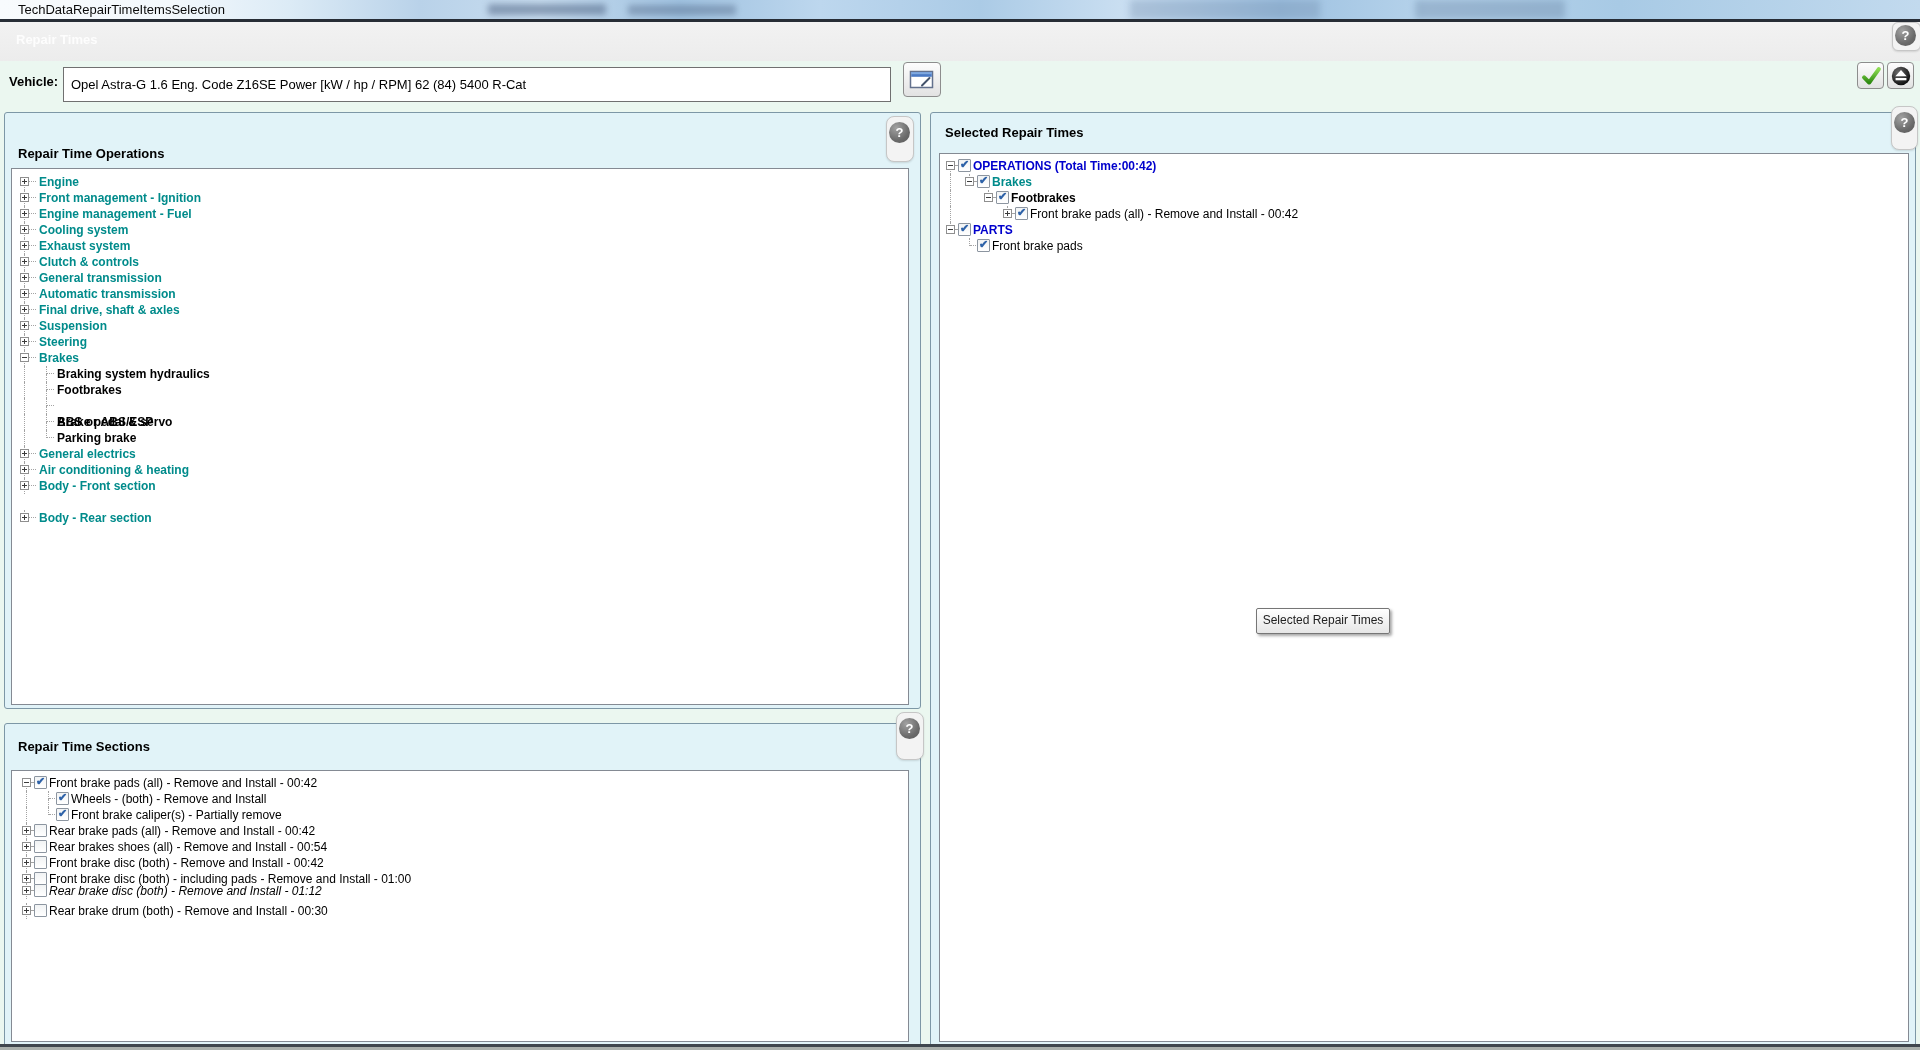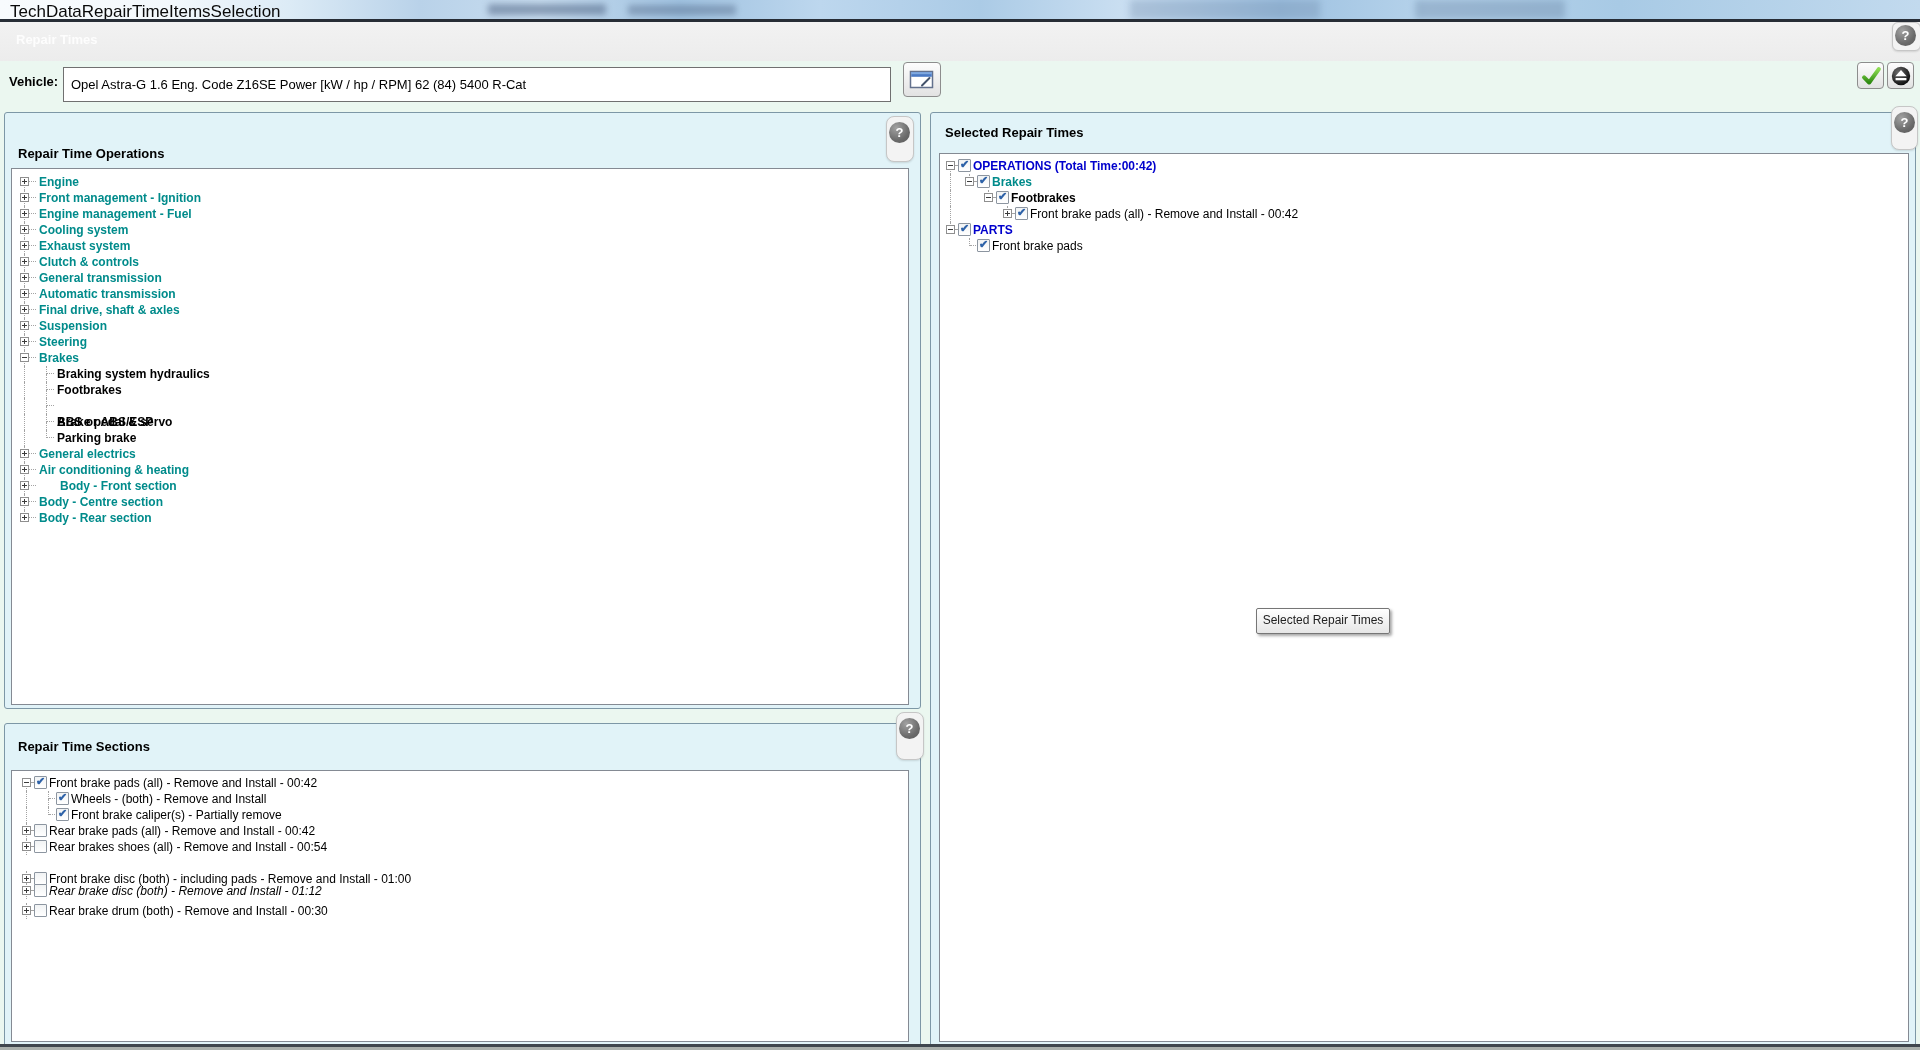--- a/index.html
+++ b/index.html
@@ -7,21 +7,21 @@
     width:1920px;height:1050px;position:relative;overflow:hidden;
     background:#ebf7f0;
     font-family:"Liberation Sans",sans-serif;
   }
   
   .titlebar{
     position:absolute;left:0;top:0;width:1920px;height:19px;
     background:linear-gradient(90deg,#f8fbfd 0px,#f3f8fc 170px,#dcebf6 290px,#b9d2e9 420px,#c7dcef 540px,#a0c2e0 680px,#bdd7ee 820px,#abcbe6 980px,#c9def1 1120px,#9fc2e1 1280px,#b6d3eb 1430px,#a8cae5 1620px,#c2daee 1920px);
     overflow:hidden;
   }
-  .title-text{position:absolute;left:10px;top:2px;font-size:17px;color:#0a0a0a;white-space:nowrap;}
+  .title-text{position:absolute;left:18px;top:2px;font-size:13px;color:#0a0a0a;white-space:nowrap;}
   .blob{position:absolute;filter:blur(3px);background:rgba(60,80,112,0.45);border-radius:2px;}
   .blob1{left:488px;top:4px;width:118px;height:11px;}
   .blob2{left:628px;top:5px;width:108px;height:10px;opacity:.8;}
   .blob3{left:1130px;top:0;width:190px;height:19px;background:rgba(90,115,150,0.25);}
   .blob4{left:1415px;top:0;width:150px;height:19px;background:rgba(80,105,140,0.28);}
   .topline{position:absolute;left:0;top:19px;width:1920px;height:3px;background:#272d36;}
   
   .menustrip{position:absolute;left:0;top:22px;width:1920px;height:39px;background:linear-gradient(180deg,#f2f2f2,#ececec);}
   .pageLabel{position:absolute;left:16px;top:10px;font-size:13px;font-weight:bold;color:#fdfdfd;}
   
@@ -268,28 +268,21 @@
         <div class="vg" style="left: 12px; top: 8px; height: 8px;"></div>
         <div class="hg" style="left: 17px; width: 7px;"></div>
         <span class="exp plus" style="left: 8px;"></span>
         <span class="lbl s-teal" style="left: 27px;">Air conditioning &amp; heating</span>
       </div>
       <div class="trow" style="top: 309px;">
         <div class="vg" style="left: 12px; top: 0px; height: 8px;"></div>
         <div class="vg" style="left: 12px; top: 8px; height: 8px;"></div>
         <div class="hg" style="left: 17px; width: 7px;"></div>
         <span class="exp plus" style="left: 8px;"></span>
-        <span class="lbl s-teal" style="left: 27px; margin-left: 21px;">Body - Front section</span>
-      </div>
-      <div class="trow" style="top: 325px;">
-        <div class="vg" style="left: 12px; top: 0px; height: 8px;"></div>
-        <div class="vg" style="left: 12px; top: 8px; height: 8px;"></div>
-        <div class="hg" style="left: 17px; width: 7px;"></div>
-        <span class="exp plus" style="left: 8px;"></span>
-        <span class="lbl s-teal" style="left: 27px;">Body - Centre section</span>
+        <span class="lbl s-teal" style="left: 27px;">Body - Front section</span>
       </div>
       <div class="trow" style="top: 341px;">
         <div class="vg" style="left: 12px; top: 0px; height: 8px;"></div>
         <div class="hg" style="left: 17px; width: 7px;"></div>
         <span class="exp plus" style="left: 8px;"></span>
         <span class="lbl s-teal" style="left: 27px;">Body - Rear section</span>
       </div>
     </div>
 </div>
 <div class="helpbtn" id="helpA">
@@ -329,20 +322,28 @@
         <span class="cb unchecked" style="left: 22px;"></span>
         <span class="lbl s-plain" style="left: 37px;">Rear brake pads (all) - Remove and Install - 00:42</span>
       </div>
       <div class="trow" style="top: 68px;">
         <div class="vg" style="left: 14px; top: 0px; height: 8px;"></div>
         <div class="vg" style="left: 14px; top: 8px; height: 8px;"></div>
         <div class="hg" style="left: 19px; width: 2px;"></div>
         <span class="exp plus" style="left: 10px;"></span>
         <span class="cb unchecked" style="left: 22px;"></span>
         <span class="lbl s-plain" style="left: 37px;">Rear brakes shoes (all) - Remove and Install - 00:54</span>
+      </div>
+      <div class="trow" style="top: 84px;">
+        <div class="vg" style="left: 14px; top: 0px; height: 8px;"></div>
+        <div class="vg" style="left: 14px; top: 8px; height: 8px;"></div>
+        <div class="hg" style="left: 19px; width: 2px;"></div>
+        <span class="exp plus" style="left: 10px;"></span>
+        <span class="cb unchecked" style="left: 22px;"></span>
+        <span class="lbl s-plain" style="left: 37px;">Front brake disc (both) - Remove and Install - 00:42</span>
       </div>
       <div class="trow" style="top: 100px; padding-left: 12px;">
         <div class="vg" style="left: 14px; top: 0px; height: 8px;"></div>
         <div class="vg" style="left: 14px; top: 8px; height: 8px;"></div>
         <div class="hg" style="left: 19px; width: 2px;"></div>
         <span class="exp plus" style="left: 10px;"></span>
         <span class="cb unchecked" style="left: 22px;"></span>
         <span class="lbl s-plain" style="left: 37px;">Front brake disc (both) - including pads - Remove and Install - 01:00</span>
       </div>
       <div class="trow" style="top: 112px; font-style: italic;">

